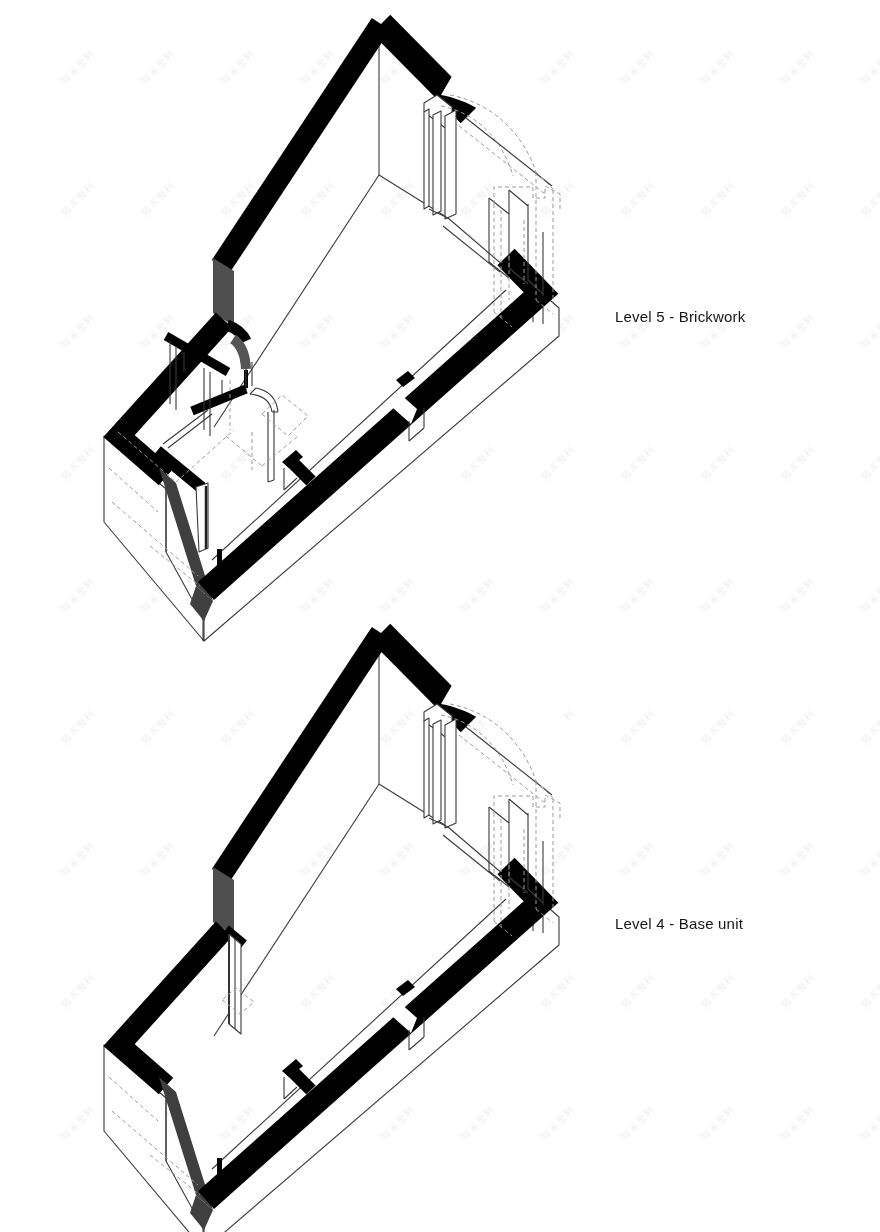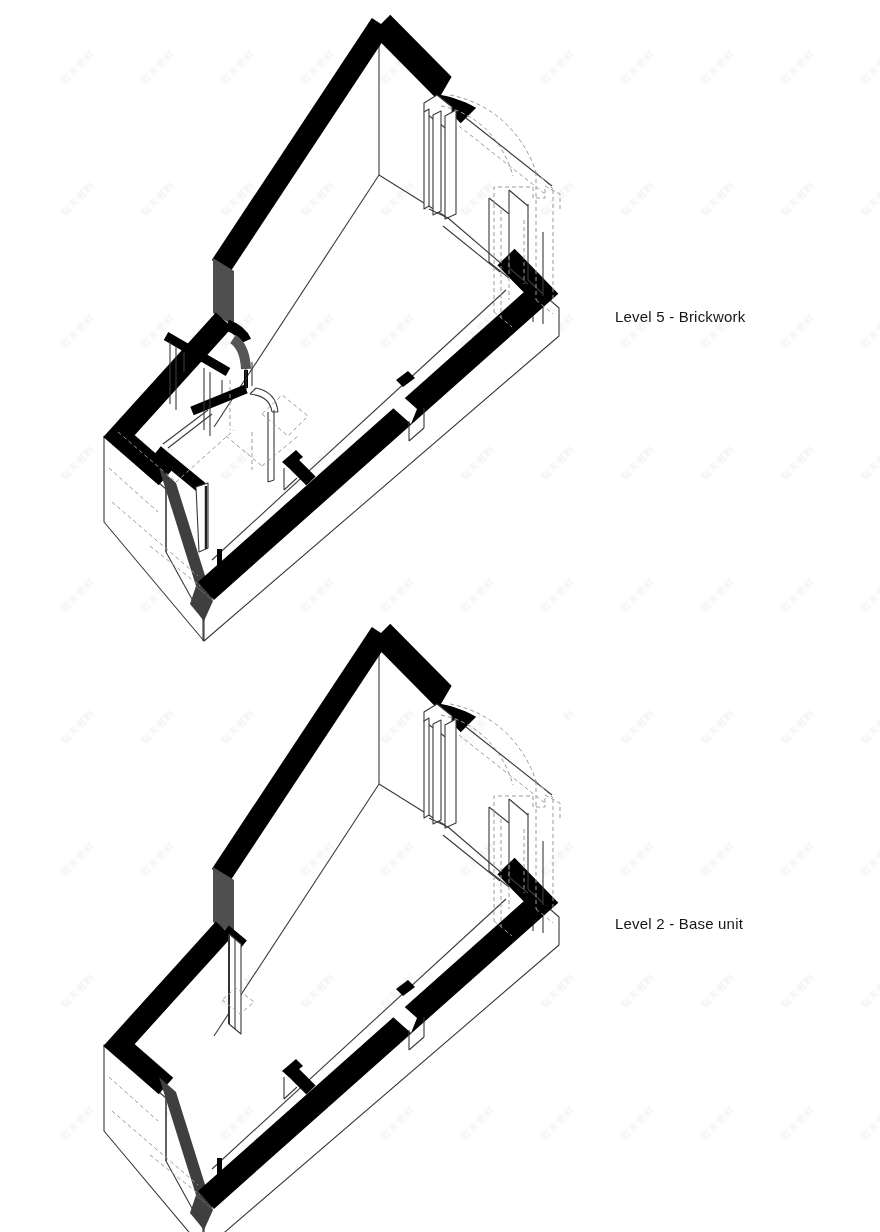--- a/index.html
+++ b/index.html
@@ -253,15 +253,15 @@
         <polygon class="face" points="229,325 241,335 241,425 229,415"></polygon>
         <line class="thin" x1="235" y1="330" x2="235" y2="420"></line>
         <line x1="229" y1="327" x2="229" y2="415" stroke="#333333" stroke-width="2"></line>
         <polyline class="dash" points="222,391 240,405 254,393 236,379 222,391"></polyline>
       </g>
     </g>
   </svg>
 
   <div class="fig-label" id="label-level1">Level 5 - Brickwork</div>
 
-  <div class="fig-label" id="label-level0">Level 2 - Base unit</div>
+  <div class="fig-label" id="label-level0">Level 4 - Base unit</div>
 
 </div>
 
 </body></html>

